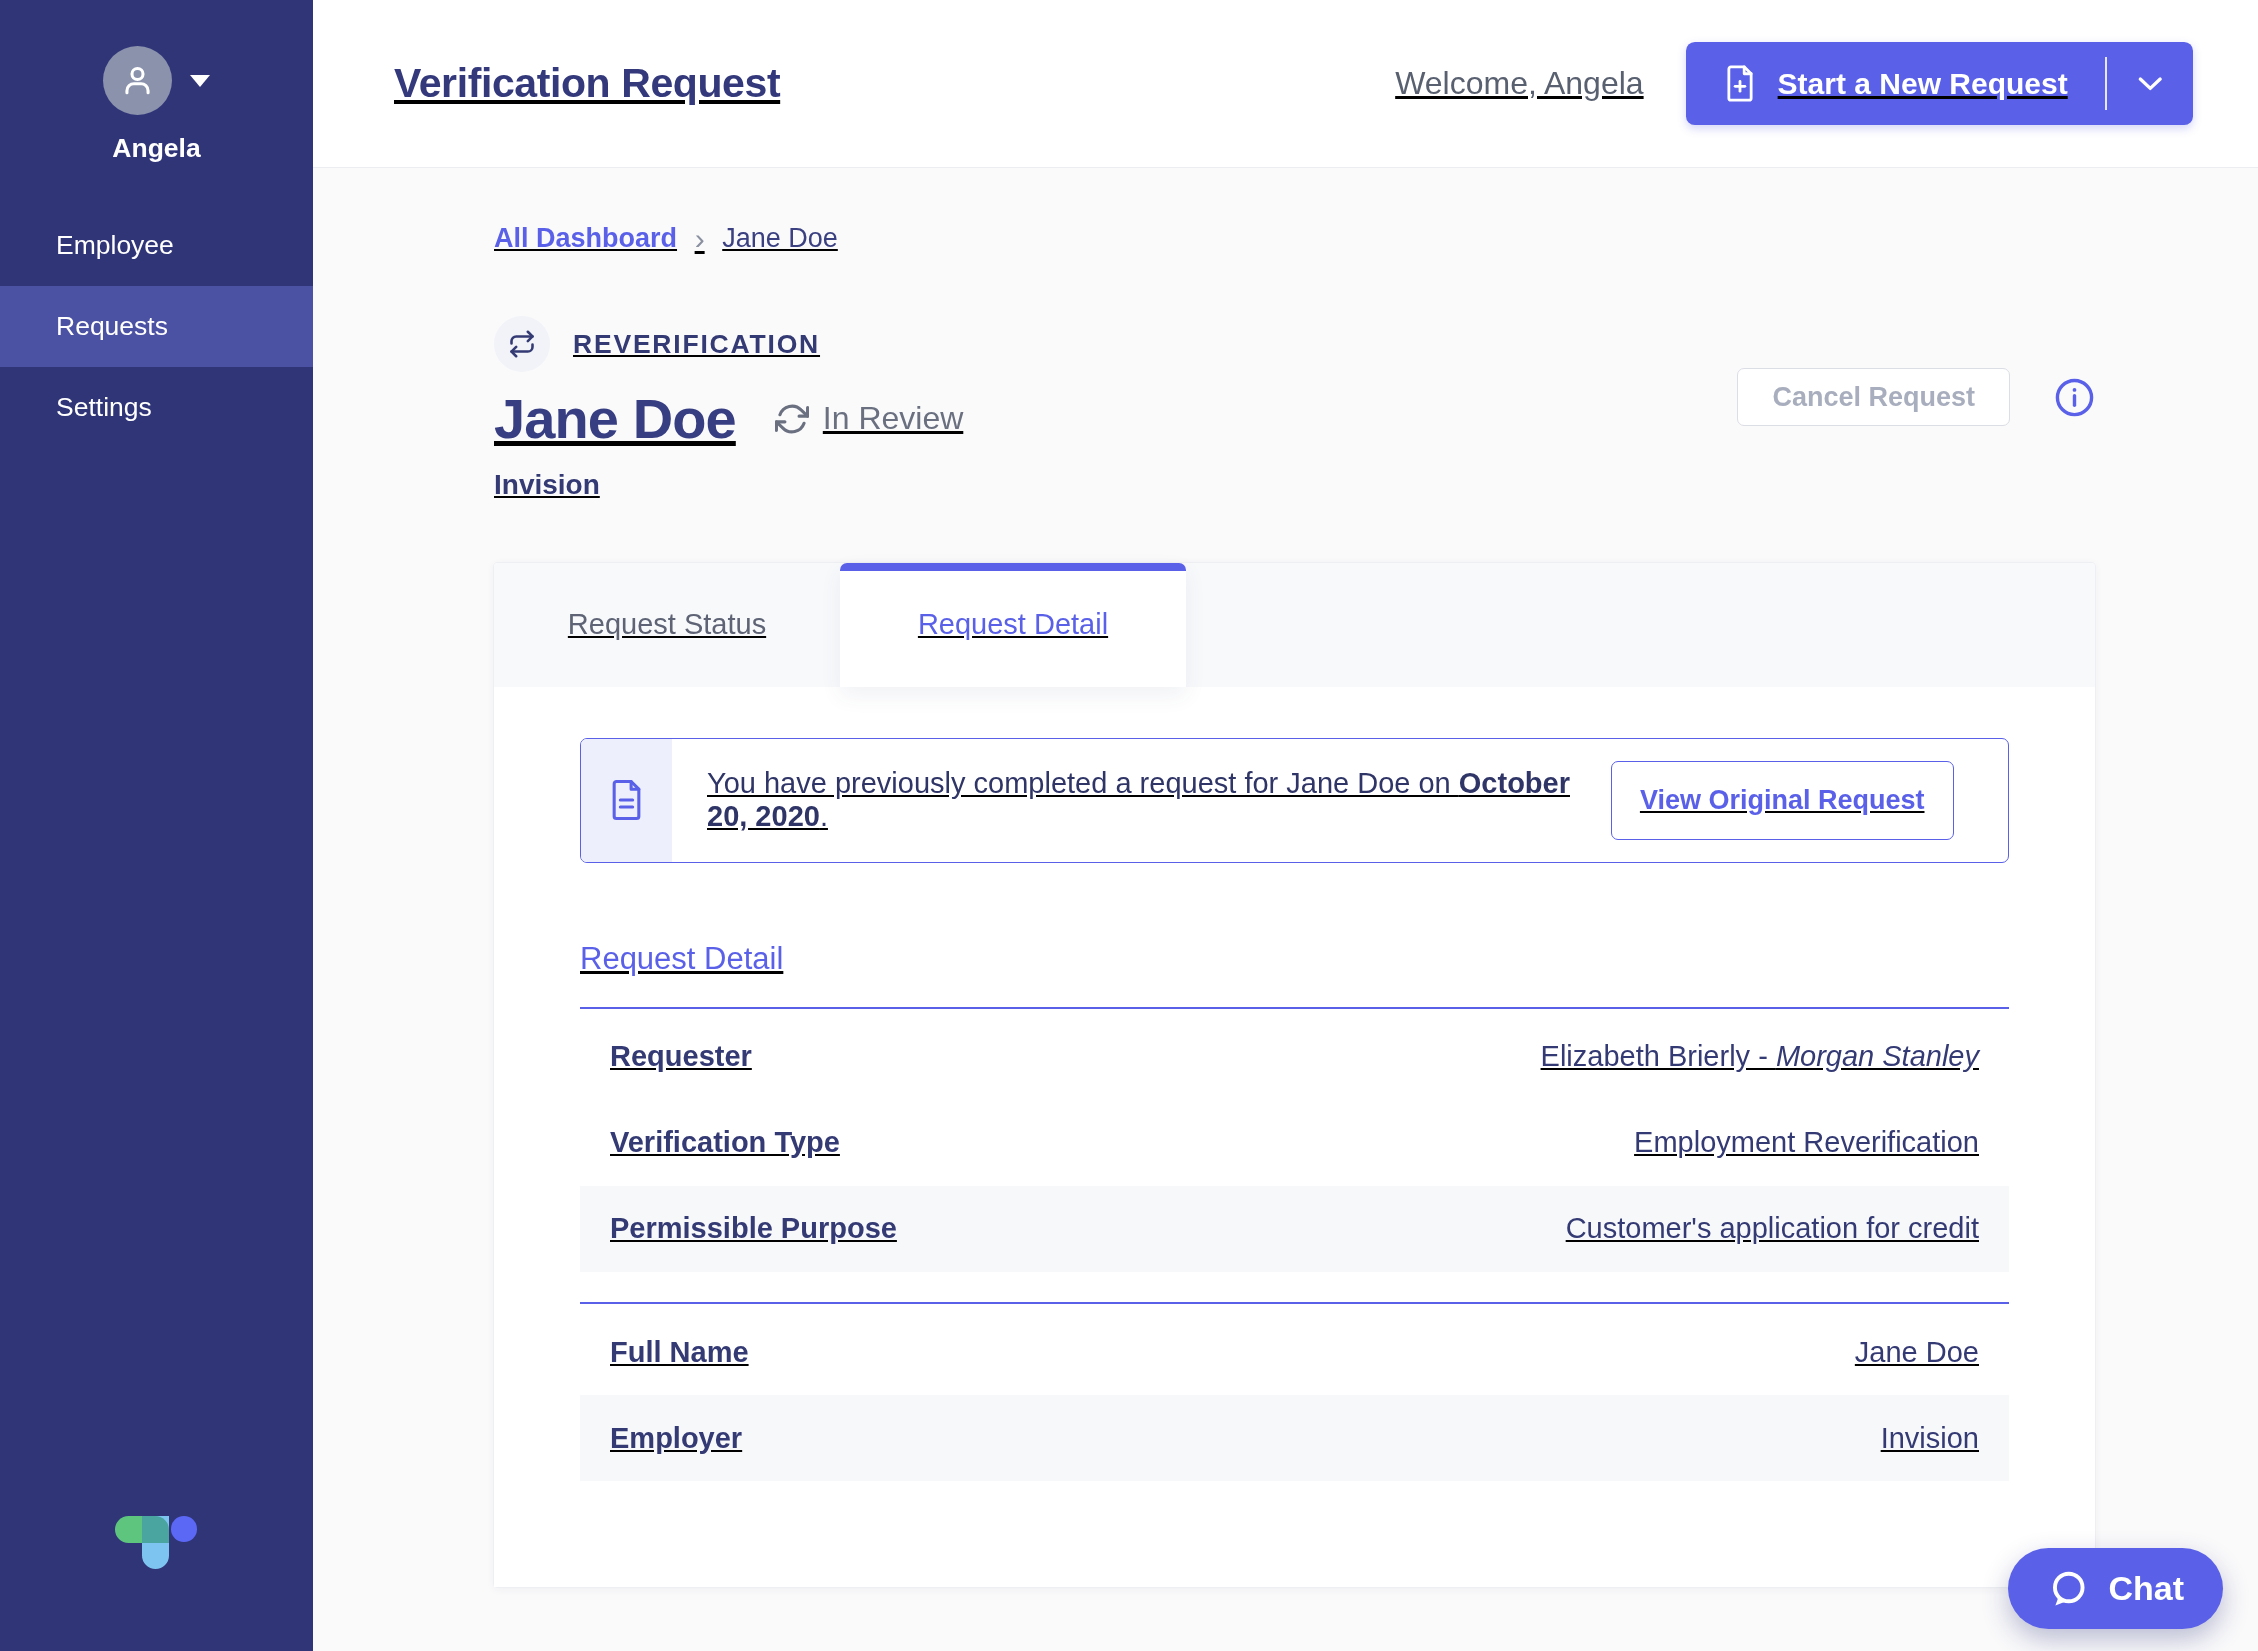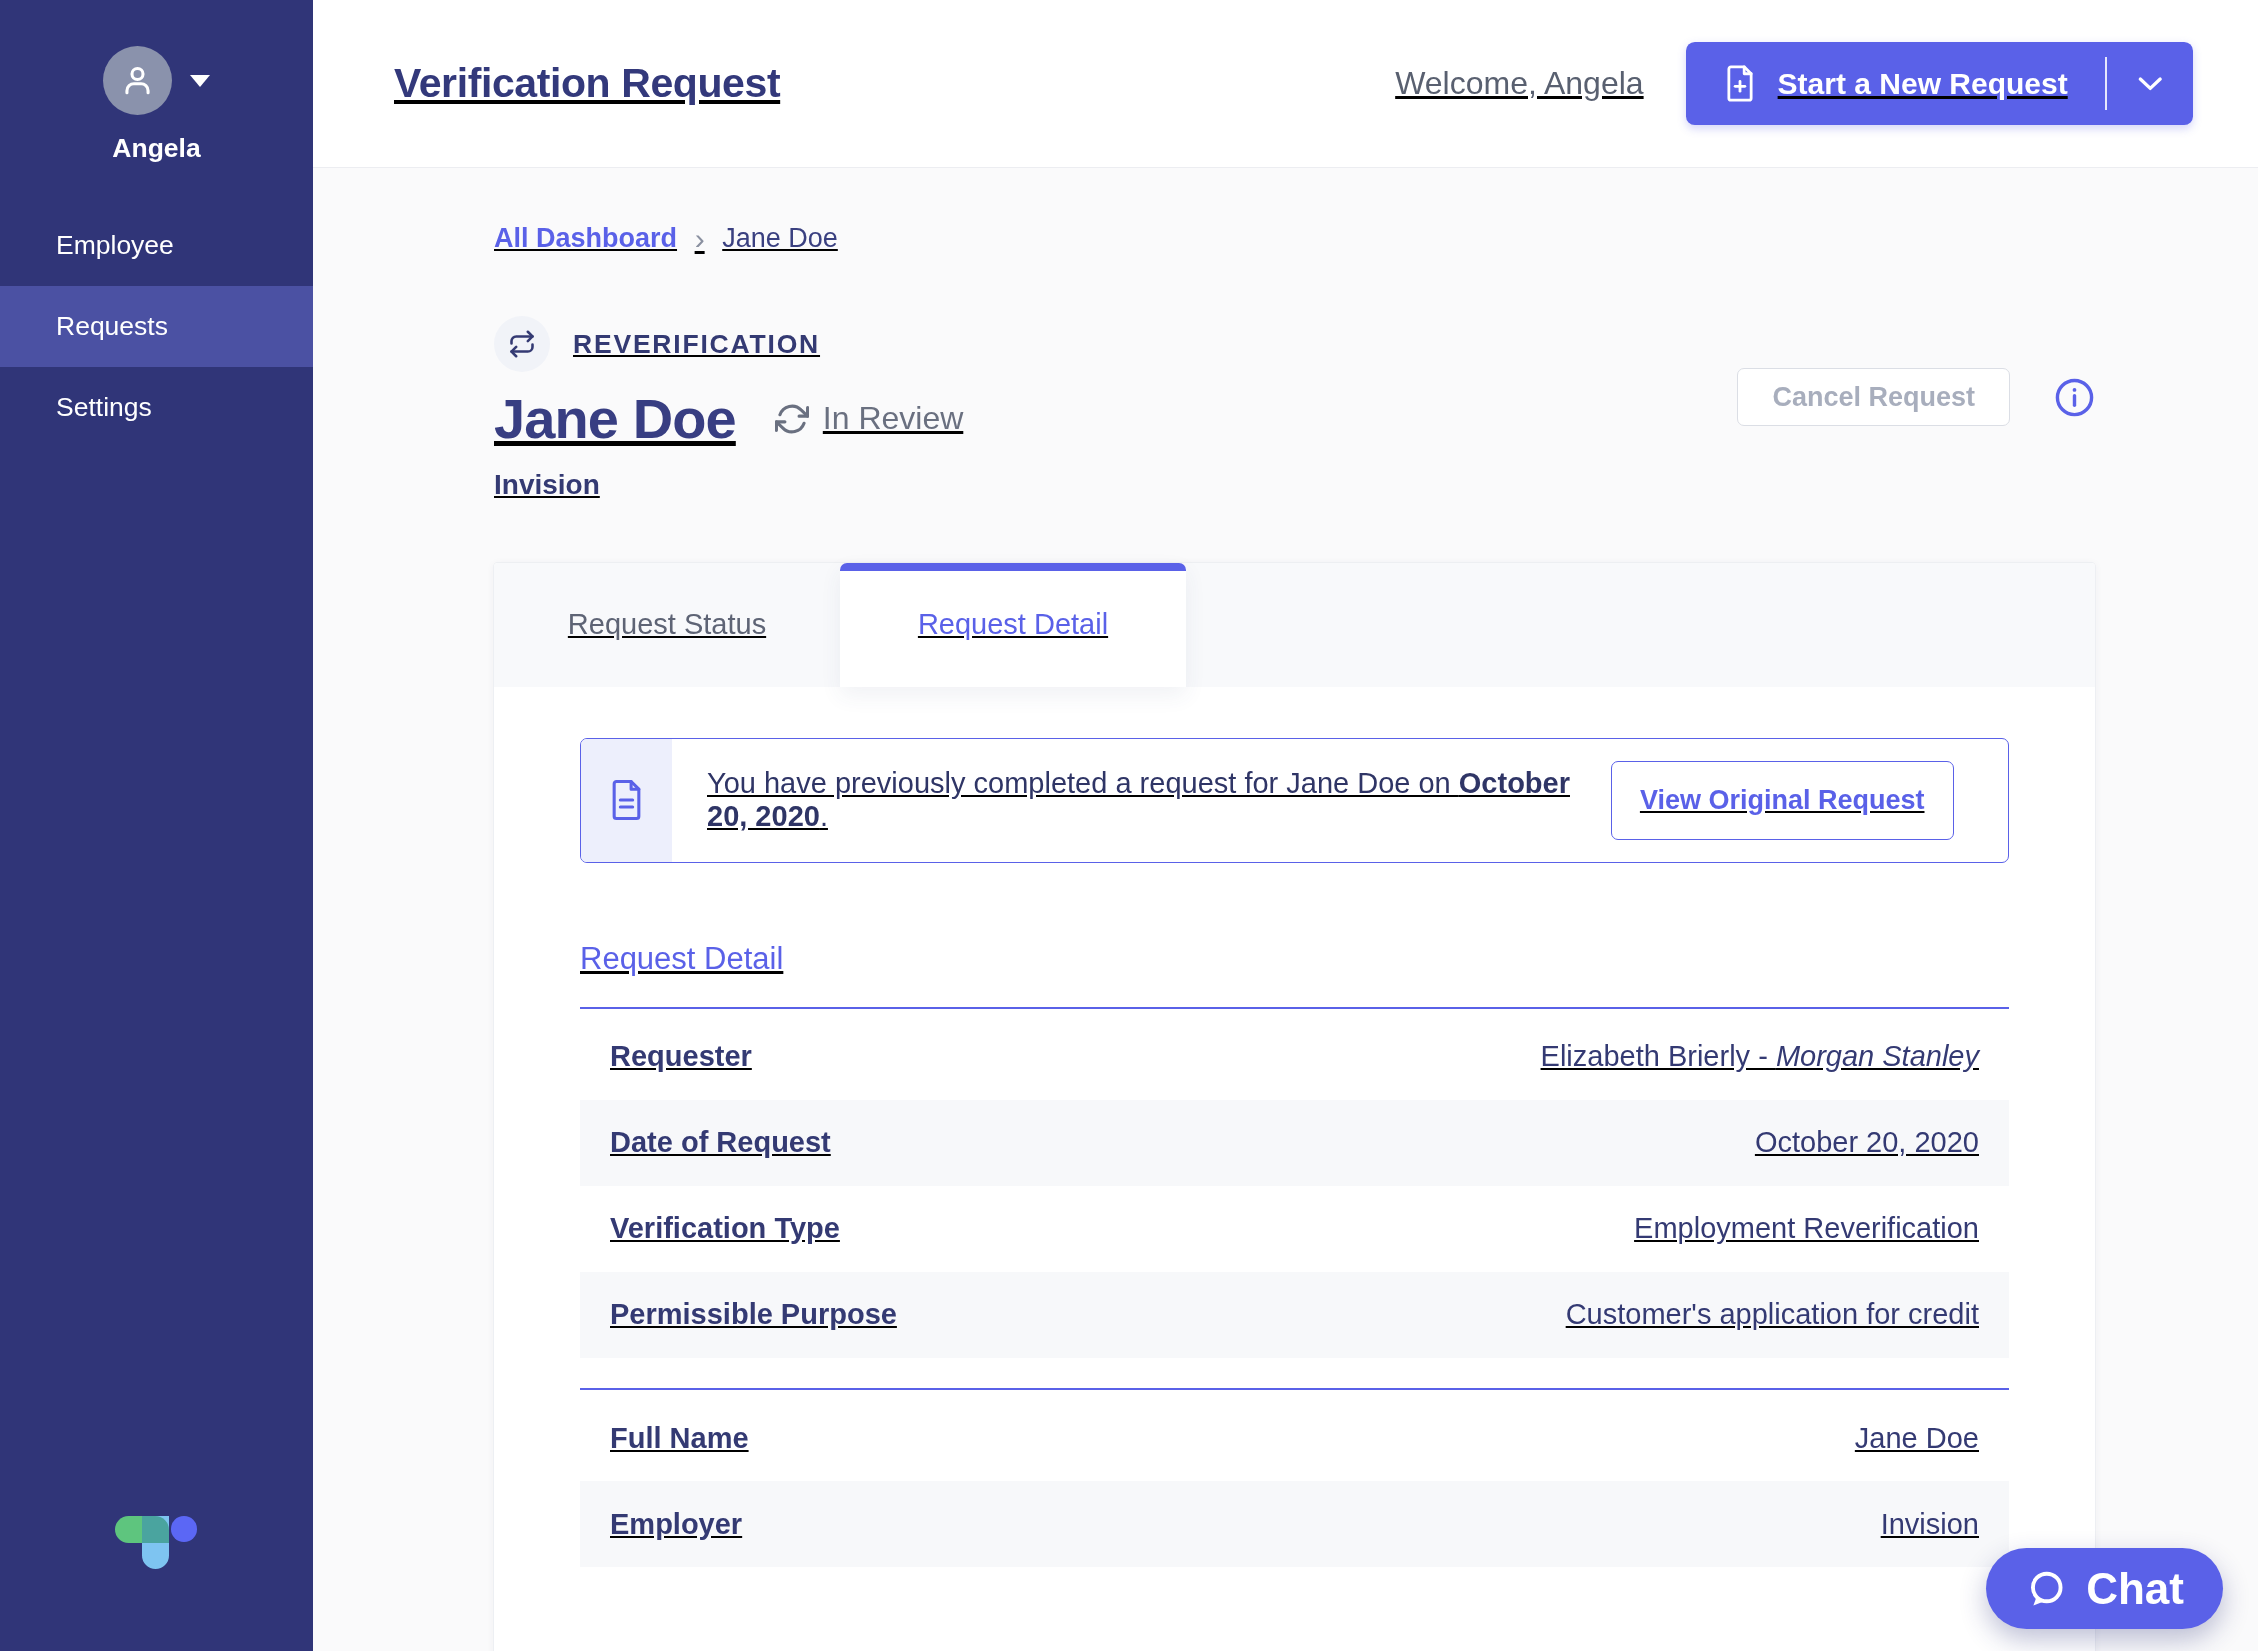--- a/index.html
+++ b/index.html
@@ -84,21 +84,21 @@
 
   .section-title{margin-top:78px;font-size:31px;font-weight:500;color:var(--accent);}
   .section-rule{margin-top:30px;border-bottom:2.6px solid var(--accent);}
   .rows{margin-top:5.3px;}
   .row{display:flex;align-items:center;justify-content:space-between;height:86px;padding:0 30px;font-size:29px;}
   .row.alt{background:var(--row-alt);}
   .row-label{color:var(--heading);font-weight:700;}
   .row-value{color:var(--heading);font-weight:400;text-align:right;}
   .row-value .italic{font-style:italic;}
 
-  .chat-btn{position:absolute;right:35px;bottom:23px;height:81px;padding:0 39px;border-radius:41px;background:var(--accent);border:none;color:#fff;display:flex;align-items:center;gap:19.4px;font-size:44px;font-weight:700;font-family:inherit;cursor:pointer;box-shadow:0 10.6px 26.5px rgba(40,45,120,.3);}
+  .chat-btn{position:absolute;right:35px;bottom:23px;height:81px;padding:0 39px;border-radius:41px;background:var(--accent);border:none;color:#fff;display:flex;align-items:center;gap:19.4px;font-size:34px;font-weight:700;font-family:inherit;cursor:pointer;box-shadow:0 10.6px 26.5px rgba(40,45,120,.3);}
   .chat-btn svg{width:42px;height:42px;}
 </style>
 </head>
 <body>
 
 <div class="app">
 
   <aside class="sidebar">
     <div class="avatar-wrap">
       <div class="avatar">
@@ -219,24 +219,20 @@
           </div>
 
           <div class="section">
             <div class="section-title">Request Detail</div>
             <div class="section-rule"></div>
             <div class="rows">
               <div class="row">
                 <span class="row-label">Requester</span>
                 <span class="row-value"><span>Elizabeth Brierly - </span><span class="italic">Morgan Stanley</span></span>
               </div>
-              <div class="row alt">
-                <span class="row-label">Date of Request</span>
-                <span class="row-value">October 20, 2020</span>
-              </div>
               <div class="row">
                 <span class="row-label">Verification Type</span>
                 <span class="row-value">Employment Reverification</span>
               </div>
               <div class="row alt">
                 <span class="row-label">Permissible Purpose</span>
                 <span class="row-value">Customer's application for credit</span>
               </div>
             </div>
           </div>

